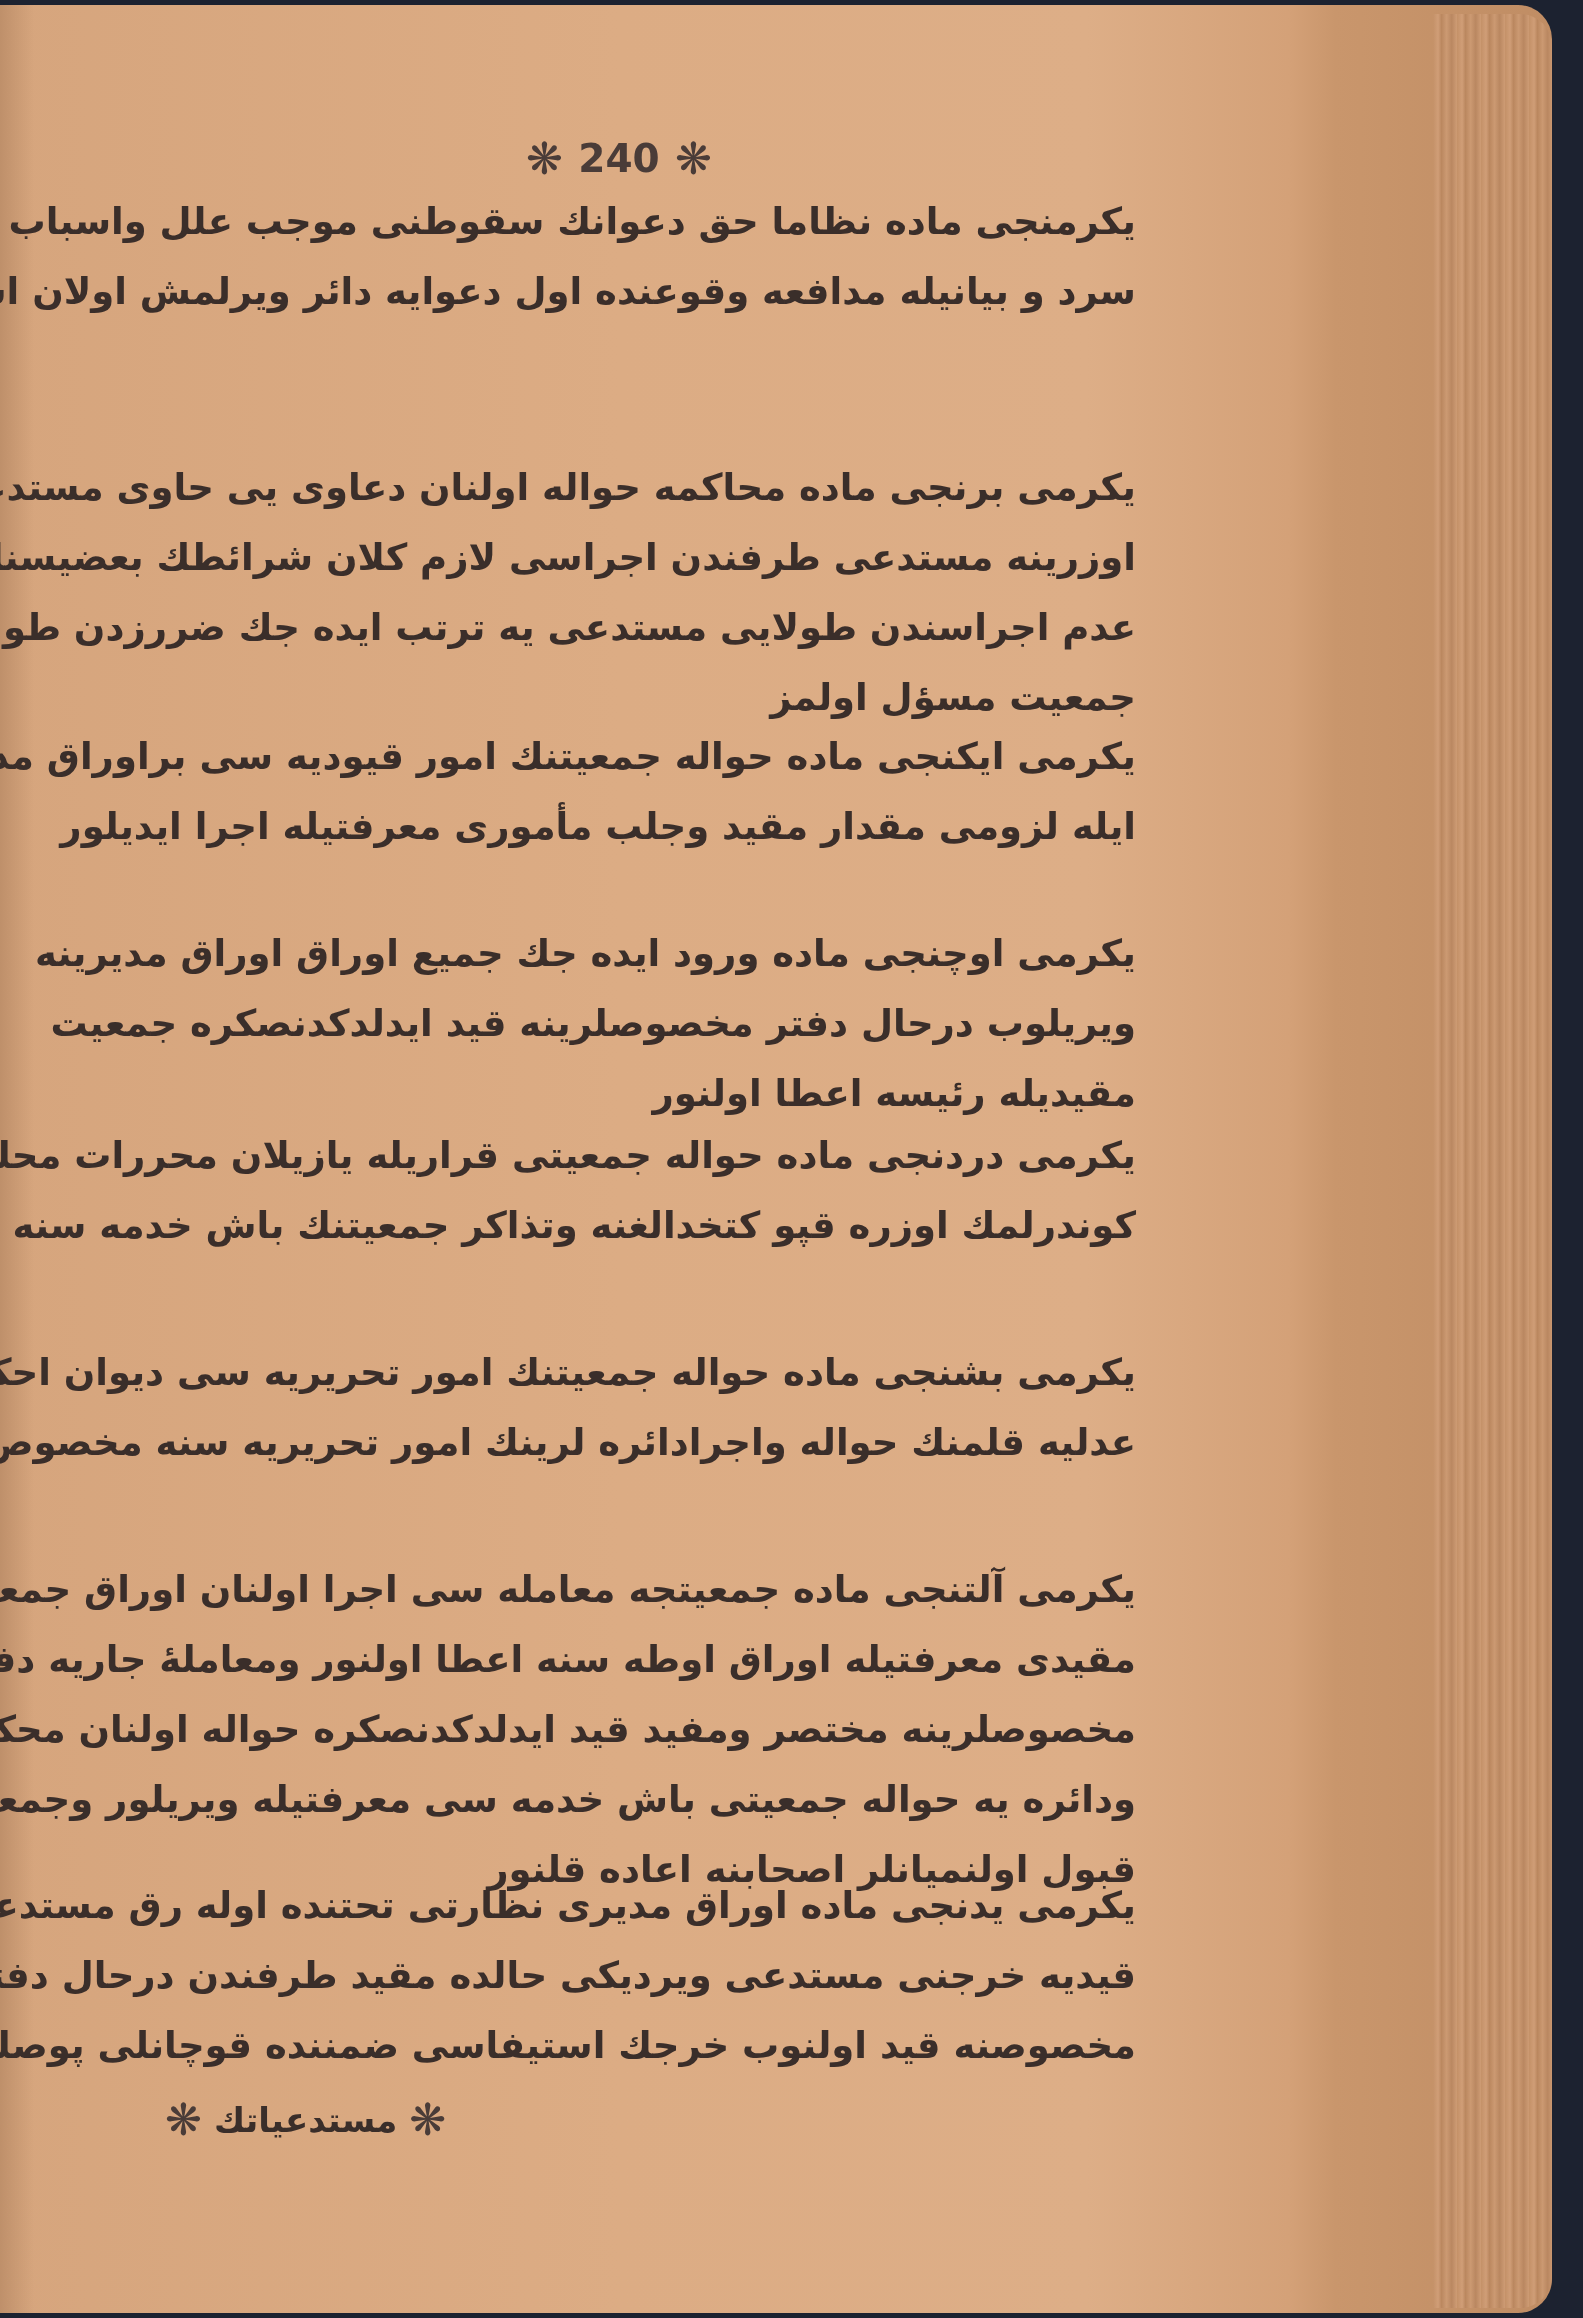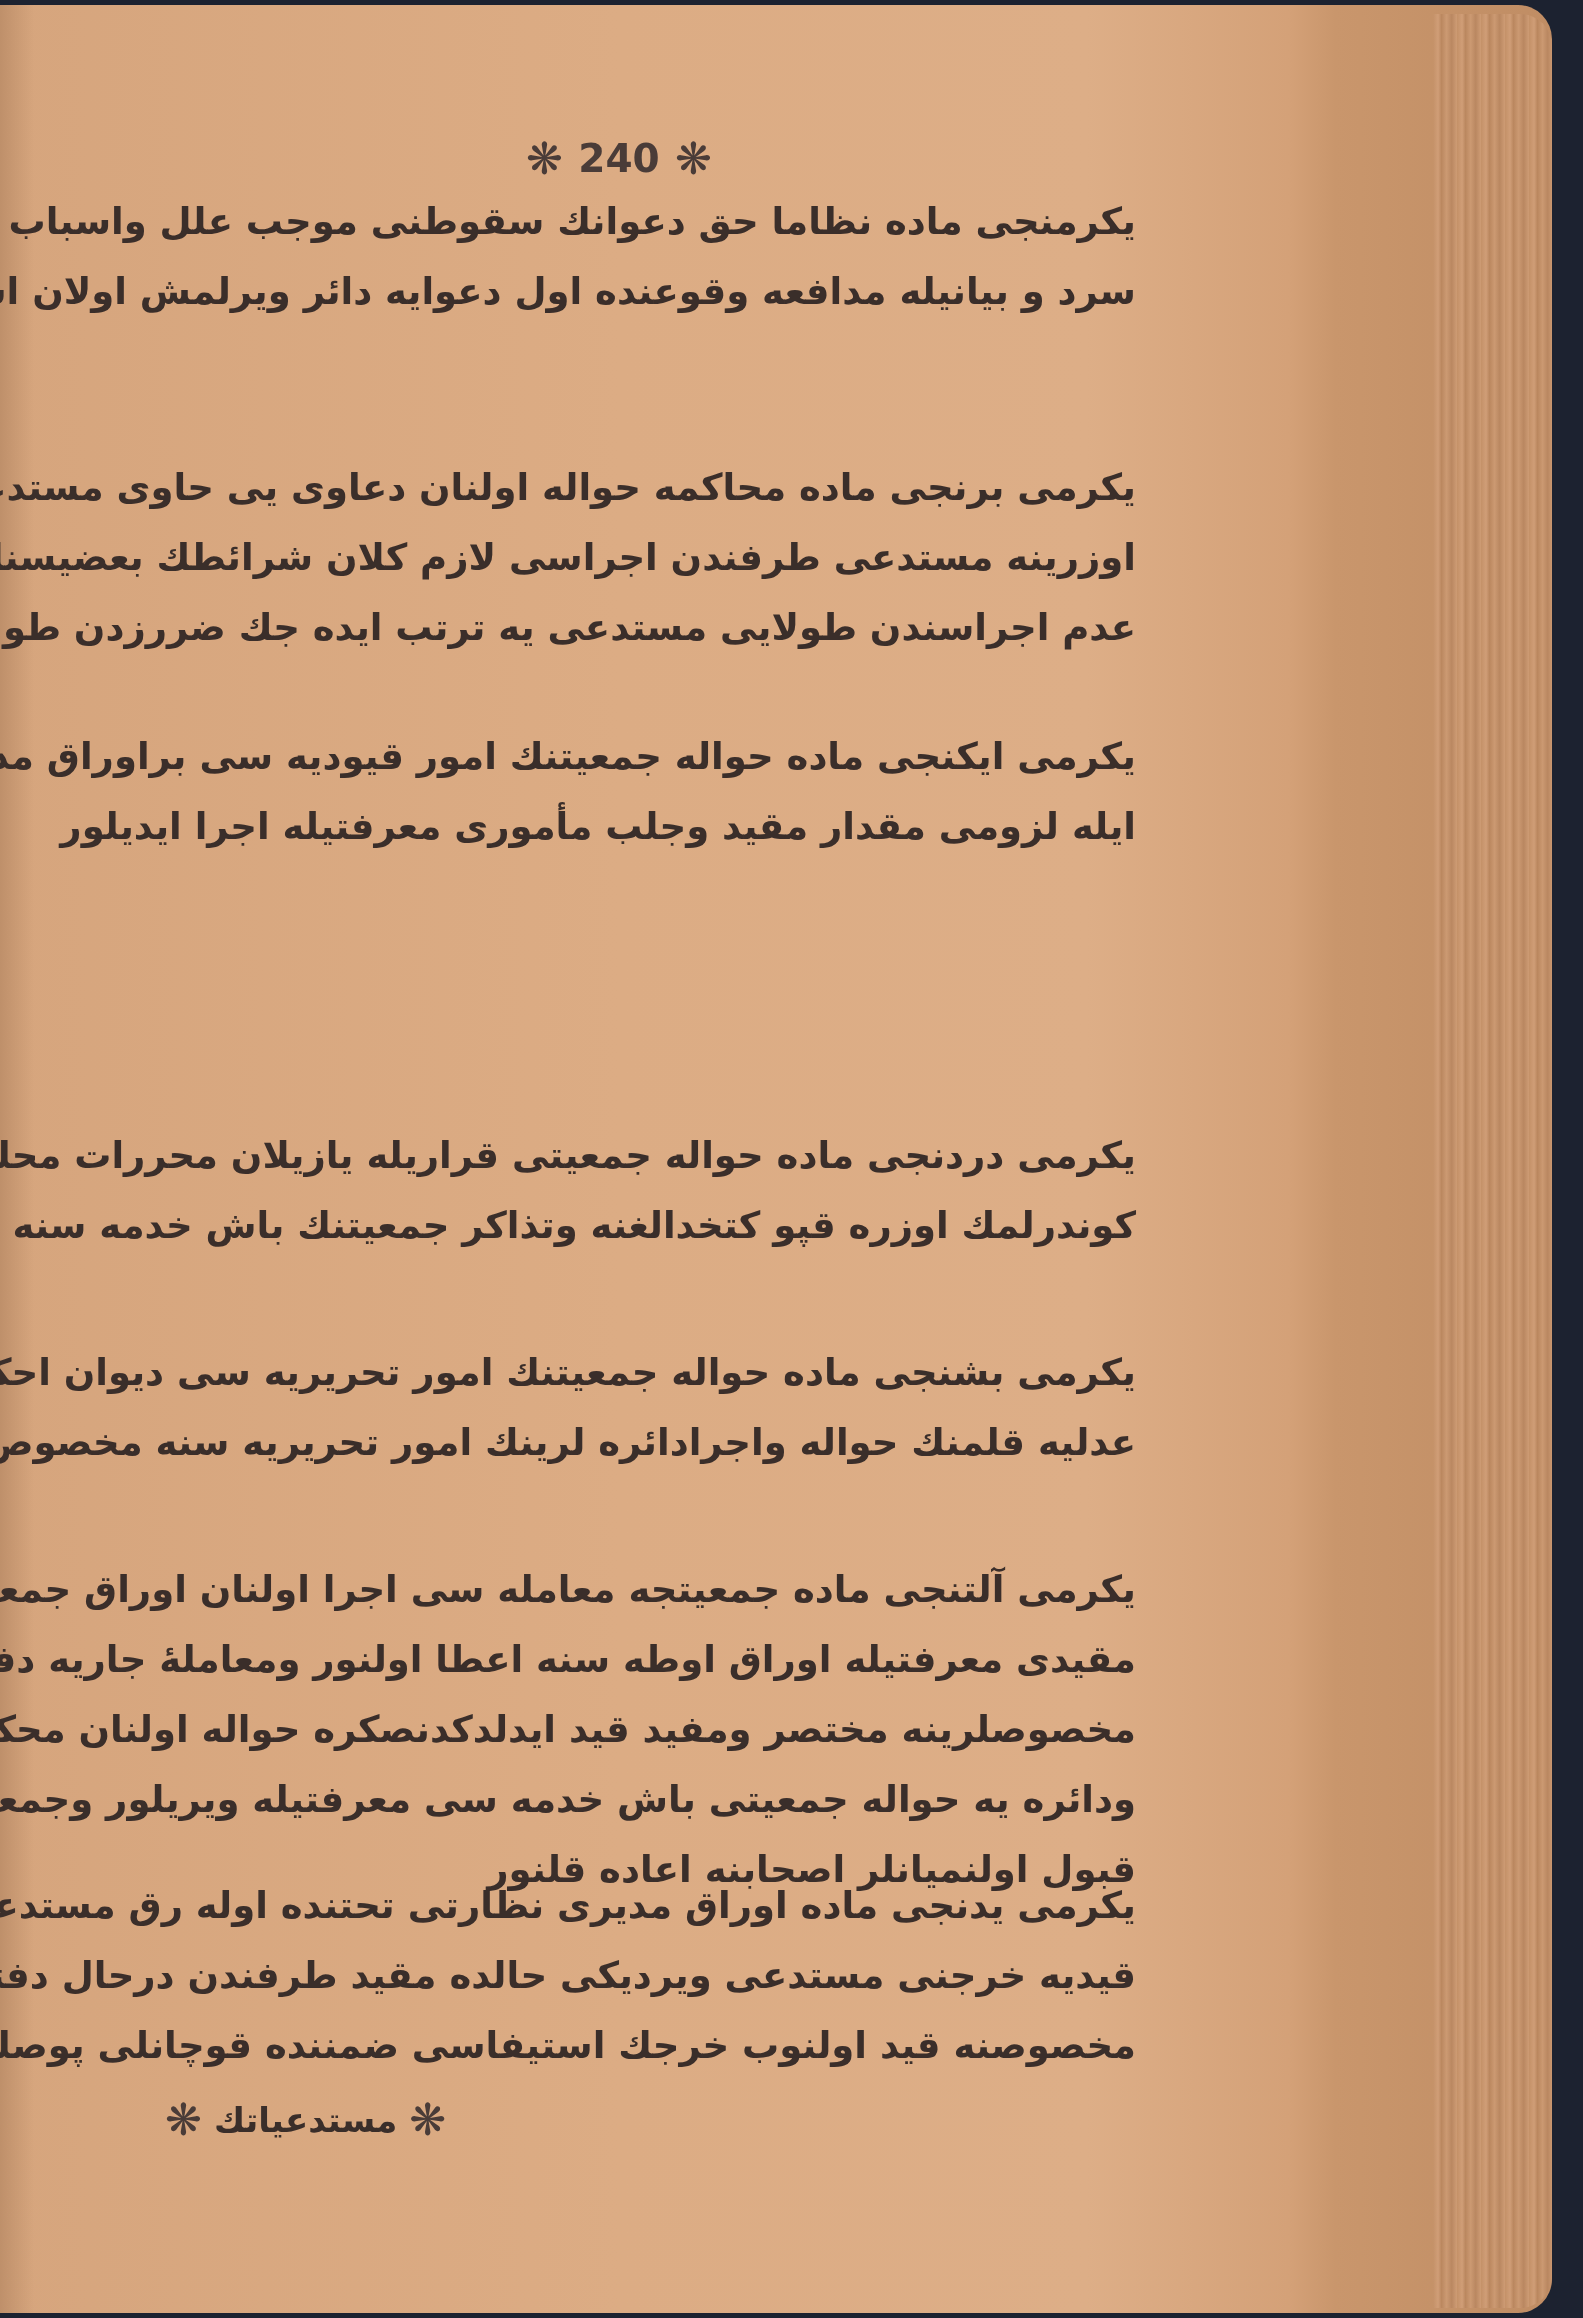--- a/index.html
+++ b/index.html
@@ -68,27 +68,33 @@
 
     <div class="text-block" style="top:182px;">
       <span class="line">یکرمنجی ماده   نظاما حق دعوانك سقوطنی موجب علل واسباب قانونیه</span>
       <span class="line">سرد و بیانیله مدافعه وقوعنده اول دعوایه دائر ویرلمش اولان استدعانامه</span>
     </div>
 
     <div class="text-block" style="top:448px;">
       <span class="line">یکرمی برنجی ماده   محاکمه حواله اولنان دعاوی یی حاوی مستدعیات</span>
       <span class="line">اوزرینه مستدعی طرفندن اجراسی لازم کلان شرائطك بعضیسنك</span>
       <span class="line">عدم اجراسندن طولایی مستدعی یه ترتب ایده جك ضررزدن طولایی</span>
+      <span class="line last">جمعیت مسؤل اولمز</span>
     </div>
 
     <div class="text-block" style="top:717px;">
       <span class="line">یکرمی ایکنجی ماده   حواله جمعیتنك امور قیودیه سی براوراق مدیری</span>
       <span class="line last">ایله لزومی مقدار مقید وجلب مأموری معرفتیله اجرا ایدیلور</span>
     </div>
 
+    <div class="text-block" style="top:914px;">
+      <span class="line">یکرمی اوچنجی ماده   ورود ایده جك جمیع اوراق اوراق مدیرینه</span>
+      <span class="line">ویریلوب درحال دفتر مخصوصلرینه قید ایدلدکدنصکره جمعیت</span>
+      <span class="line last">مقیدیله رئیسه اعطا اولنور</span>
+    </div>
 
     <div class="text-block" style="top:1116px;">
       <span class="line">یکرمی دردنجی ماده   حواله جمعیتی قراریله یازیلان محررات محللرینه</span>
       <span class="line">کوندرلمك اوزره قپو کتخدالغنه وتذاکر جمعیتنك باش خدمه سنه ویریلور</span>
     </div>
 
     <div class="text-block" style="top:1333px;">
       <span class="line">یکرمی بشنجی ماده   حواله جمعیتنك امور تحریریه سی دیوان احکام</span>
       <span class="line">عدلیه قلمنك حواله واجرادائره لرینك امور تحریریه سنه مخصوص اولان</span>
     </div>

